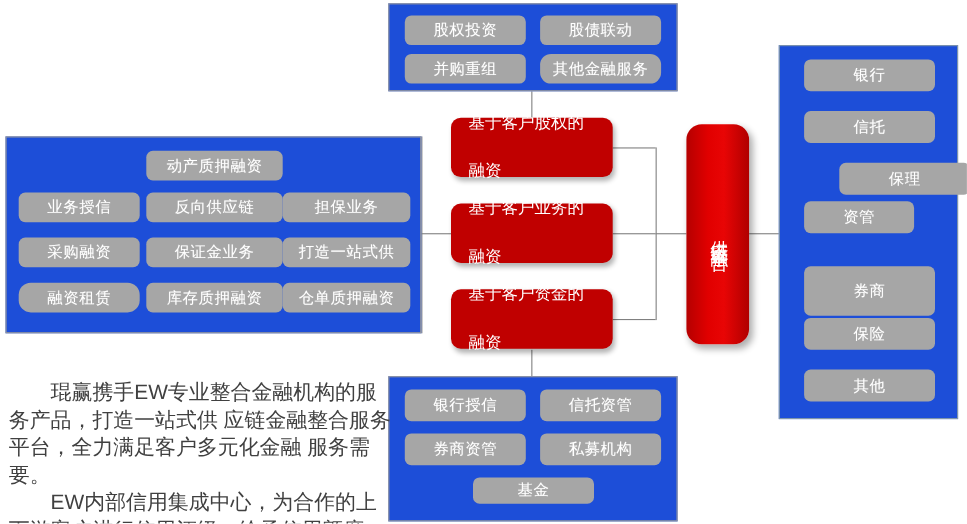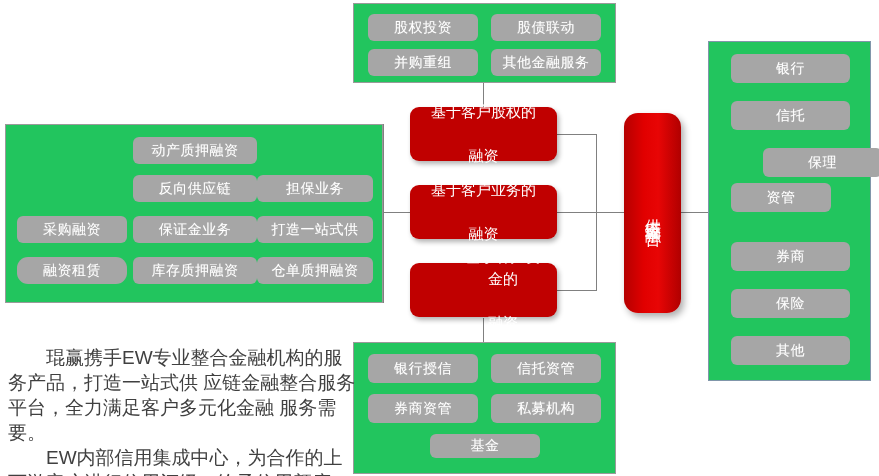--- a/index.html
+++ b/index.html
@@ -19,21 +19,21 @@
     position: absolute;
     left: 0; top: 0;
     width: 879px;
     height: 476px;
   }
 
   
   .panel {
     position: absolute;
     box-sizing: border-box;
-    background: #22c55e;
+    background: #1d4ed8;
   }
   .panel.gray-border { border: 1px solid #9a9a9a; }
   .panel.blue-border { border: 1px solid #8096aa; }
 
   
   .chip {
     position: absolute;
     box-sizing: border-box;
     background: #a6a6a6;
     color: #ffffff;
@@ -50,21 +50,21 @@
   
   .redbox {
     position: absolute;
     box-sizing: border-box;
     background: #c00000;
     color: #ffffff;
     border-radius: 9px;
     display: flex;
     align-items: center;
     justify-content: center;
-    text-align: center;
+    text-align: left;
     font-size: 15px;
     line-height: 22px;
     box-shadow: 2px 3px 5px rgba(0,0,0,0.30);
   }
   .redbox span { display: block; width: 100%; padding: 0 8px; box-sizing: border-box; }
 
   .platform {
     position: absolute;
     box-sizing: border-box;
     background: #d40000;
@@ -122,30 +122,33 @@
   <div class="panel gray-border" style="left:353px; top:3px; width:263px; height:80px;">
     <div class="chip" style="left:14px; top:10px; width:110px; height:27px;">
       <span>股权投资</span>
     </div>
     <div class="chip" style="left:137px; top:10px; width:110px; height:27px;">
       <span>股债联动</span>
     </div>
     <div class="chip" style="left:14px; top:45px; width:110px; height:27px;">
       <span>并购重组</span>
     </div>
-    <div class="chip" style="left:137px; top:45px; width:110px; height:27px;">
+    <div class="chip" style="left:137px; top:45px; width:110px; height:27px;border-radius:10px;">
       <span>其他金融服务</span>
     </div>
   </div>
 
   <div class="panel gray-border" style="left:5px; top:124px; width:378px; height:179px;">
     <div class="chip" style="left:127px; top:12px; width:124px; height:27px;">
       <span>动产质押融资</span>
     </div>
 
+    <div class="chip" style="left:11px; top:50px; width:110px; height:27px;">
+      <span>业务授信</span>
+    </div>
     <div class="chip" style="left:251px; top:50px; width:116px; height:27px;">
       <span>担保业务</span>
     </div>
     <div class="chip" style="left:127px; top:50px; width:124px; height:27px;">
       <span>反向供应链</span>
     </div>
 
     <div class="chip" style="left:11px; top:91px; width:110px; height:27px;">
       <span>采购融资</span>
     </div>
@@ -174,21 +177,21 @@
     </span>
   </div>
 
   <div class="redbox" style="left:410px; top:185px; width:147px; height:54px;">
     <span>
       <span>基于客户业务的</span><br>
       <span>融资</span>
     </span>
   </div>
 
-  <div class="redbox" style="left:410px; top:263px; width:147px; height:54px;padding-left:39px;">
+  <div class="redbox" style="left:410px; top:263px; width:147px; height:54px;">
     <span>
       <span>基于客户资金的</span><br>
       <span>融资</span>
     </span>
   </div>
 
   <div class="platform" style="left:624px; top:113px; width:57px; height:200px;">
     <span>供应链金融平台</span>
   </div>
 
@@ -198,21 +201,21 @@
     </div>
     <div class="chip" style="left:22px; top:59px; width:119px; height:29px;">
       <span>信托</span>
     </div>
     <div class="chip" style="left:22px; top:106px; width:119px; height:29px;margin-left:32px;">
       <span>保理</span>
     </div>
     <div class="chip" style="left:22px; top:141px; width:100px; height:29px;justify-content:center;">
       <span>资管</span>
     </div>
-    <div class="chip" style="left:22px; top:200px; width:119px; height:29px;font-family:Liberation Serif, serif;">
+    <div class="chip" style="left:22px; top:200px; width:119px; height:45px;font-family:Liberation Serif, serif;">
       <span>券商</span>
     </div>
     <div class="chip" style="left:22px; top:247px; width:119px; height:29px;">
       <span>保险</span>
     </div>
     <div class="chip" style="left:22px; top:294px; width:119px; height:29px;">
       <span>其他</span>
     </div>
   </div>
 

